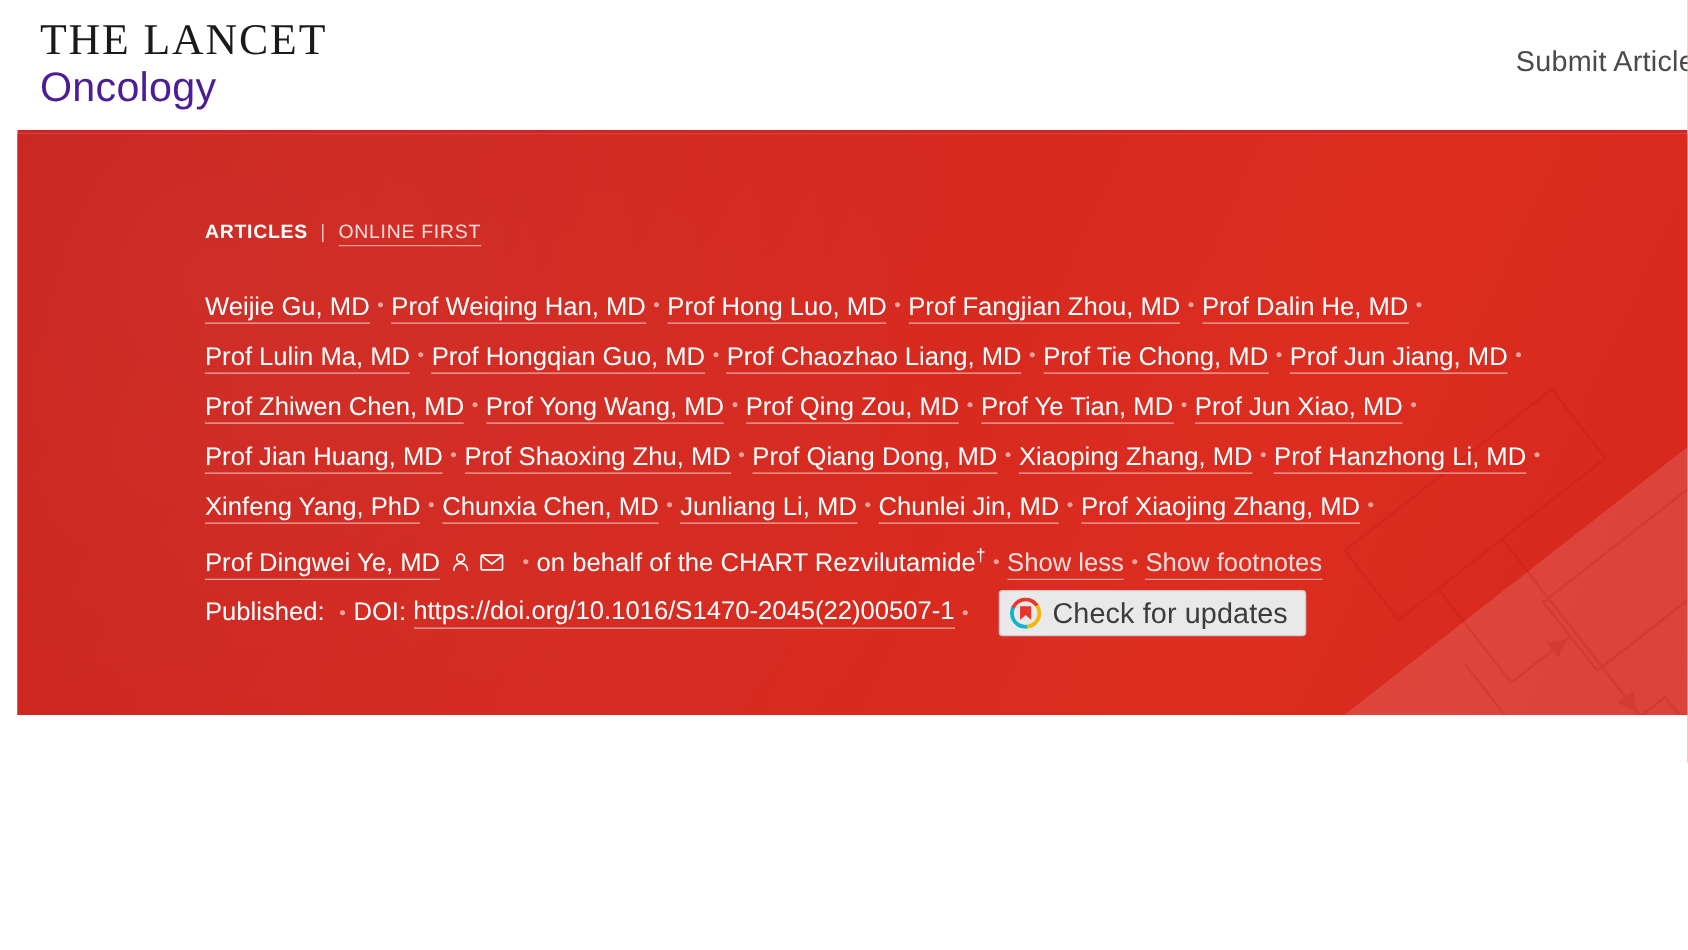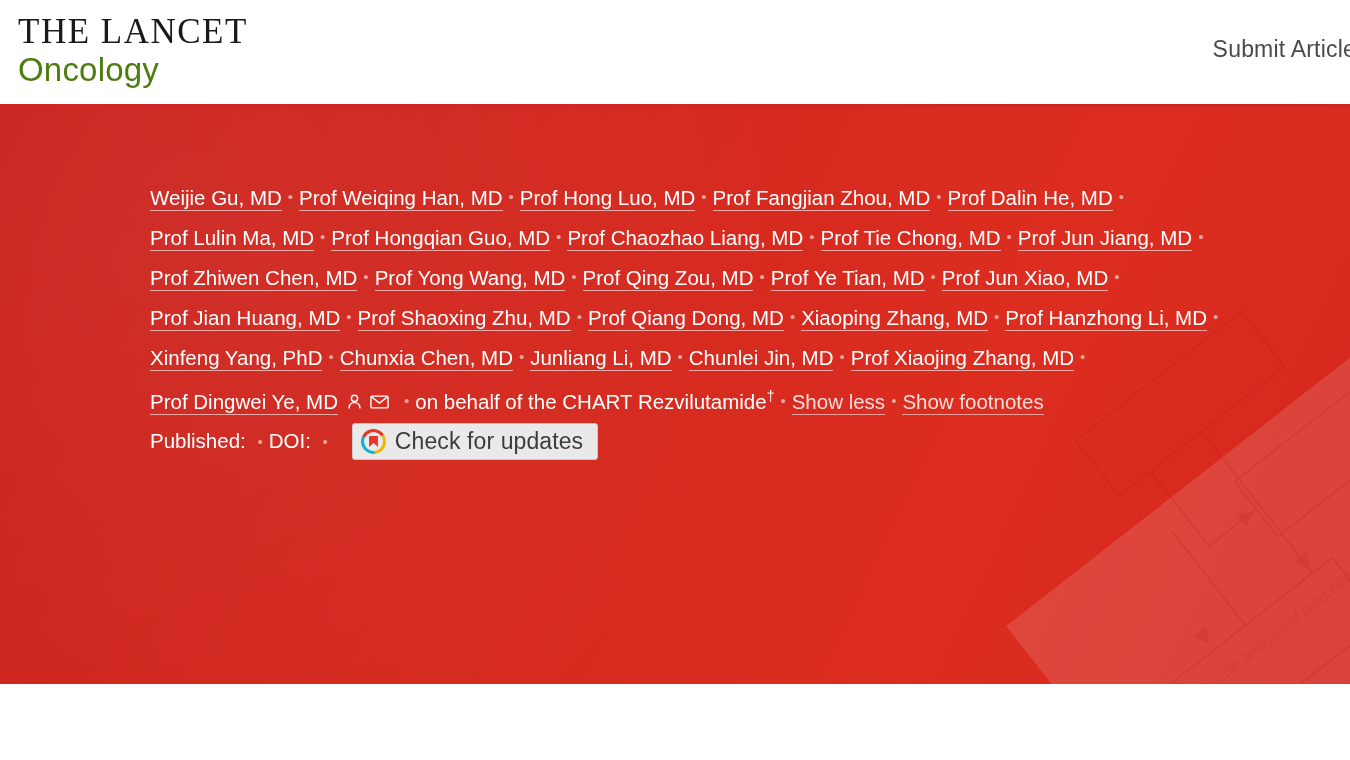--- a/index.html
+++ b/index.html
@@ -3,21 +3,21 @@
 <meta charset="utf-8">
 <style>
   * { box-sizing: border-box; margin: 0; padding: 0; }
   html, body {
     width: 1350px; height: 760px;
     overflow: hidden;
     background: #ffffff;
     font-family: "Liberation Sans", sans-serif;
   }
 
-  #page { position: relative; width: 1350px; height: 684px; overflow: hidden; }
+  #page { position: relative; width: 1350px; height: 572px; overflow: hidden; padding-left: 14px; }
 
   
   .site-header {
     position: relative;
     height: 107px;
     background: #ffffff;
     border-bottom: 3px solid #cc2726;
     display: flex;
     align-items: flex-start;
     justify-content: space-between;
@@ -27,21 +27,21 @@
     font-family: "Liberation Serif", serif;
     font-size: 35px;
     letter-spacing: 1.5px;
     color: #1a1a1a;
     display: block;
     font-weight: 400;
   }
   .brand-oncology {
     font-family: "Liberation Sans", sans-serif;
     font-size: 33px;
-    color: #4d7c0f;
+    color: #4c1d95;
     display: block;
     margin-top: 4px;
     letter-spacing: 0.2px;
     font-weight: 400;
   }
   .header-nav {
     padding: 36px 0 0 0;
     margin-right: -6px;
     white-space: nowrap;
   }
@@ -229,34 +229,39 @@
           <text x="200" y="440">27 discontinued</text>
           <text x="200" y="462">13 radiographic progression</text>
           <text x="200" y="484">8 clinical progression</text>
           <text x="200" y="506">4 investigator decision</text>
         </g>
       </svg>
     </div>
 
     <div class="hero-inner">
 
+      <div class="kicker">
+        <span class="kicker-type">ARTICLES</span>
+        <span class="kicker-sep">|</span>
+        <span class="kicker-stage">ONLINE FIRST</span>
+      </div>
 
 
       <div class="authors">
         <span class="author-link">Weijie Gu, MD</span><span class="dot">•</span><span class="author-link">Prof Weiqing Han, MD</span><span class="dot">•</span><span class="author-link">Prof Hong Luo, MD</span><span class="dot">•</span><span class="author-link">Prof Fangjian Zhou, MD</span><span class="dot">•</span><span class="author-link">Prof Dalin He, MD</span><span class="dot">•</span><span class="author-link">Prof Lulin Ma, MD</span><span class="dot">•</span><span class="author-link">Prof Hongqian Guo, MD</span><span class="dot">•</span><span class="author-link">Prof Chaozhao Liang, MD</span><span class="dot">•</span><span class="author-link">Prof Tie Chong, MD</span><span class="dot">•</span><span class="author-link">Prof Jun Jiang, MD</span><span class="dot">•</span><span class="author-link">Prof Zhiwen Chen, MD</span><span class="dot">•</span><span class="author-link">Prof Yong Wang, MD</span><span class="dot">•</span><span class="author-link">Prof Qing Zou, MD</span><span class="dot">•</span><span class="author-link">Prof Ye Tian, MD</span><span class="dot">•</span><span class="author-link">Prof Jun Xiao, MD</span><span class="dot">•</span><span class="author-link">Prof Jian Huang, MD</span><span class="dot">•</span><span class="author-link">Prof Shaoxing Zhu, MD</span><span class="dot">•</span><span class="author-link">Prof Qiang Dong, MD</span><span class="dot">•</span><span class="author-link">Xiaoping Zhang, MD</span><span class="dot">•</span><span class="author-link">Prof Hanzhong Li, MD</span><span class="dot">•</span><span class="author-link">Xinfeng Yang, PhD</span><span class="dot">•</span><span class="author-link">Chunxia Chen, MD</span><span class="dot">•</span><span class="author-link">Junliang Li, MD</span><span class="dot">•</span><span class="author-link">Chunlei Jin, MD</span><span class="dot">•</span><span class="author-link">Prof Xiaojing Zhang, MD</span><span class="dot">•</span><span class="author-link">Prof Dingwei Ye, MD</span><span class="author-icons"><svg width="17" height="18" viewBox="0 0 18 18">
               <circle cx="9" cy="5.2" r="3.3" fill="none" stroke="#ffffff" stroke-width="1.5"></circle>
               <path d="M3.2,16 C3.2,11.6 6,9.7 9,9.7 C12,9.7 14.8,11.6 14.8,16" fill="none" stroke="#ffffff" stroke-width="1.5"></path>
             </svg><svg width="19" height="18" viewBox="0 0 20 16">
               <rect x="1" y="1.8" width="18" height="12.4" rx="1" fill="none" stroke="#ffffff" stroke-width="1.5"></rect>
               <path d="M1.6,2.6 L10,9.2 L18.4,2.6" fill="none" stroke="#ffffff" stroke-width="1.5"></path>
             </svg></span><span class="dot">•</span><span class="plain-text">on behalf of the CHART Rezvilutamide</span><span class="dagger">†</span><span class="dot">•</span><span class="toggle-link">Show less</span><span class="dot">•</span><span class="toggle-link">Show footnotes</span>
       </div>
 
       <div class="meta-line">
-        <span class="meta-label">Published:</span>&nbsp;<span class="dot">•</span><span class="meta-label">DOI:</span>&nbsp;<span class="dot">•</span>
+        <span class="meta-label">Published:</span>&nbsp;<span class="dot">•</span><span class="meta-label">DOI:</span>&nbsp;<span class="doi-link">https://doi.org/10.1016/S1470-2045(22)00507-1</span><span class="dot">•</span>
         <span class="crossmark">
           <svg width="25" height="25" viewBox="0 0 26 26">
             <circle cx="13" cy="13" r="11.4" fill="none" stroke="#f2b705" stroke-width="3.2" stroke-dasharray="24 47" transform="rotate(-35 13 13)"></circle>
             <circle cx="13" cy="13" r="11.4" fill="none" stroke="#12b2cf" stroke-width="3.2" stroke-dasharray="24 47" transform="rotate(85 13 13)"></circle>
             <circle cx="13" cy="13" r="11.4" fill="none" stroke="#e8362a" stroke-width="3.2" stroke-dasharray="24 47" transform="rotate(205 13 13)"></circle>
             <path d="M8.4,7.2 h9.2 v11.6 l-4.6,-4.3 l-4.6,4.3 z" fill="#e8362a"></path>
           </svg>
           <span class="crossmark-label">Check for updates</span>
         </span>
       </div>

